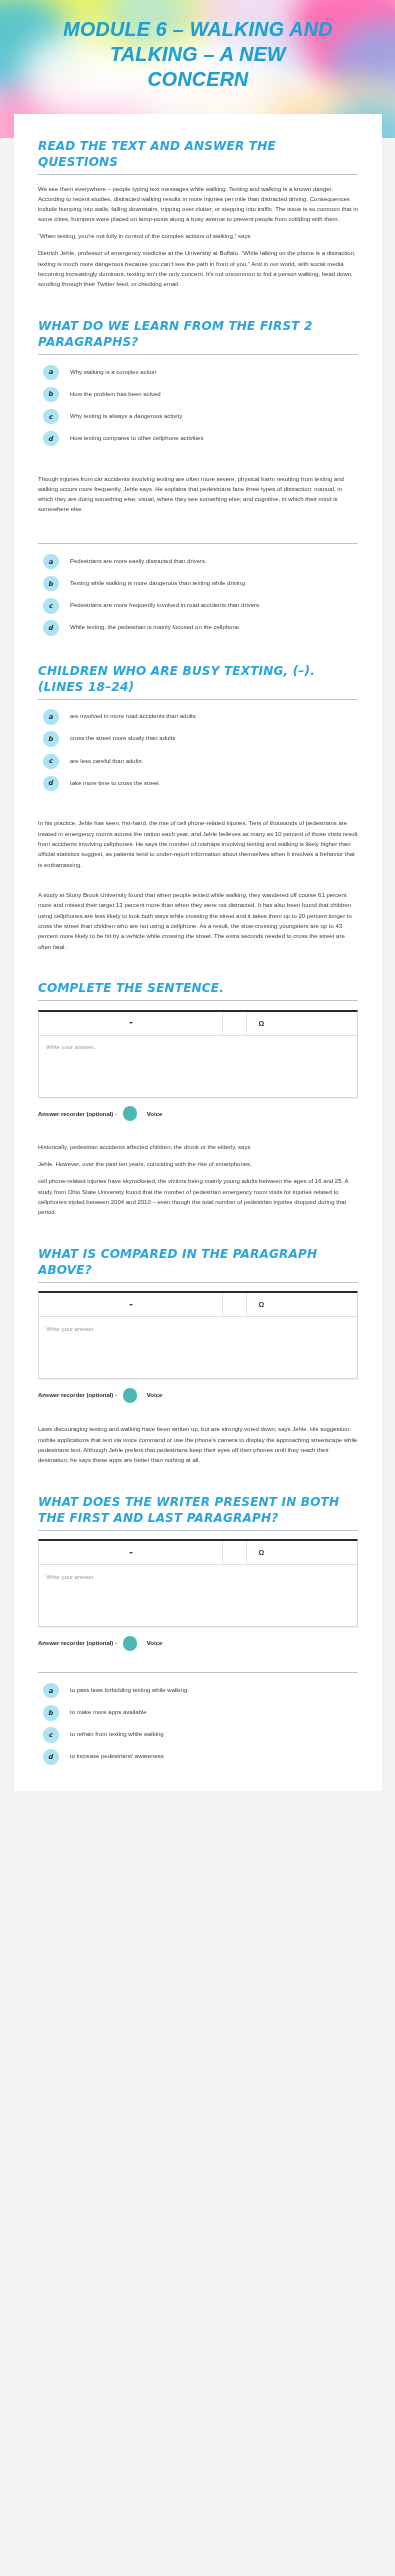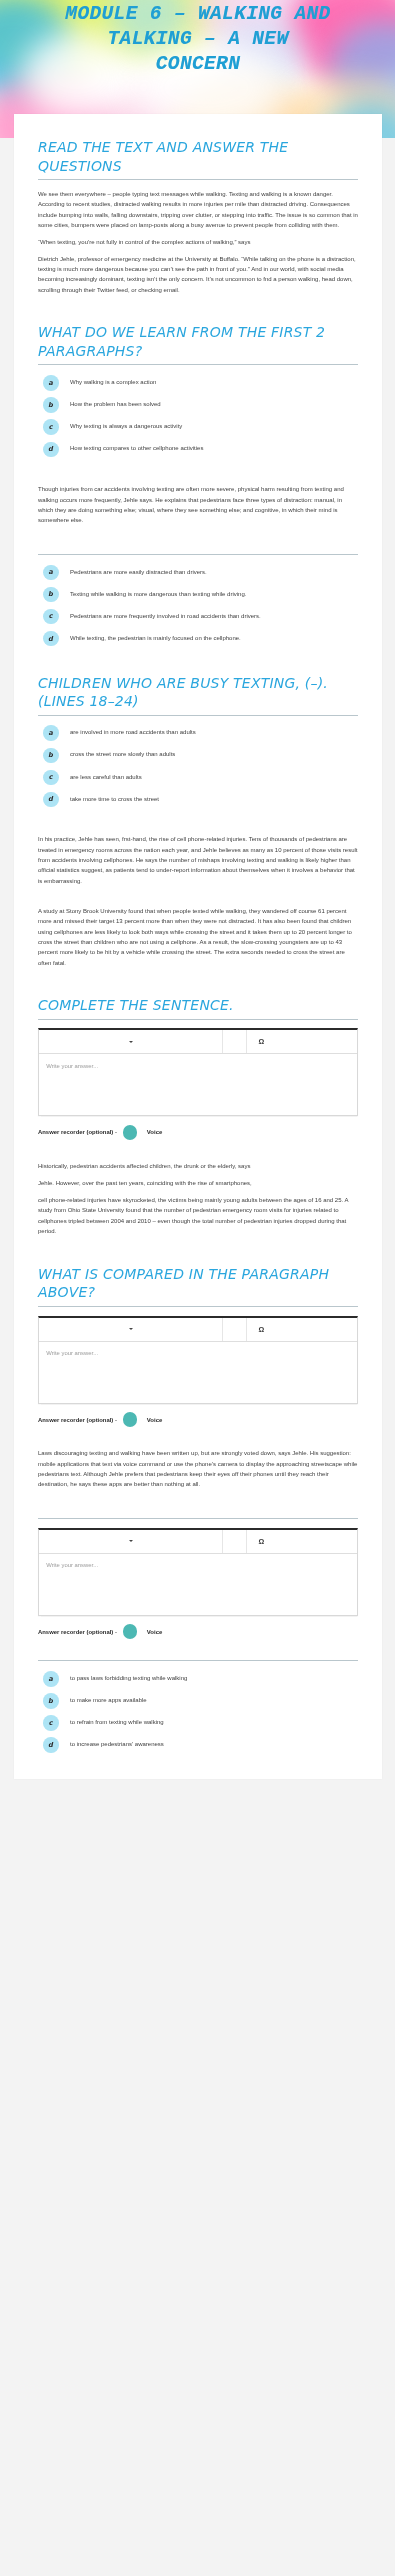--- a/index.html
+++ b/index.html
@@ -34,23 +34,23 @@
   .wc-i { left:170px;  top:77px;  width:144px; height:103px; background:#fcd9a8; opacity:.75;}
   .wc-j { left:278px;  top:77px;  width:144px; height:103px; background:#ffd9a0; opacity:.65;}
   .wc-k { left:319px;  top:103px;  width:103px; height:88px; background:#4dc4f0; opacity:.7;}
   .wc-l { left:20.6px;   top:31px;   width:113px; height:88px; background:#ffffff; opacity:.85; filter:blur(15.5px);}
   .wc-m { left:129px;  top:41px;   width:155px; height:93px; background:#ffffff; opacity:.8; filter:blur(15.5px);}
   .wc-n { left:216px;  top:15.5px;   width:93px; height:77px; background:#cfe0f7; opacity:.6;}
   .wc-o { left:108px;  top:-20.6px;  width:82px; height:72px; background:#9fe0f5; opacity:.6;}
 
   .banner-title {
     position:absolute;
-    left:0; right:0; top:2px;
+    left:0; right:0; top:17px;
     text-align:center;
-    font-family: Liberation Mono, monospace;
+    font-family: Liberation Sans, sans-serif;
     font-style: italic;
     font-weight: bold;
     font-size: 19.6px;
     line-height: 1.28;
     letter-spacing: 0.3px;
     color:#1f9fd4;
     text-transform: uppercase;
     z-index: 3;
     padding: 0 60px;
     text-shadow: 0 0 0.5px rgba(31,159,212,.4);
@@ -63,24 +63,24 @@
     margin: -24px auto 0 auto;
     background:#ffffff;
     z-index: 6;
     padding: 24px 24px 20.6px 24px;
     box-shadow: 0 0 1.5px rgba(0,0,0,.06);
   }
 
   .q-title {
     font-family: "DejaVu Sans", sans-serif;
     font-style: italic;
-    font-weight: normal;
+    font-weight: bold;
     text-transform: uppercase;
     color: #2aa6de;
-    font-size: 14px;
+    font-size: 12px;
     line-height: 1.34;
     letter-spacing: 0.2px;
     margin: 0 0 3.6px 0;
   }
   .rule { height:0.5px; background:#b9c6cc; width:100%; margin-bottom: 9.3px; }
 
   .passage {
     font-size: 6px;
     line-height: 1.72;
     color: #3f3f3f;
@@ -334,20 +334,21 @@
       <span class="rec-dot"></span>
       <span class="rec-voice">Voice</span>
     </div>
 
     <div class="block-gap-lg"></div>
 
     <p class="passage">Laws discouraging texting and walking have been written up, but are strongly voted down, says Jehle. His suggestion: mobile applications that text via voice command or use the phone’s camera to display the approaching streetscape while pedestrians text. Although Jehle prefers that pedestrians keep their eyes off their phones until they reach their destination, he says these apps are better than nothing at all.</p>
 
     <div class="block-gap-lg"></div>
 
+    <div class="q-title">What does the writer present in both the first and last paragraph?</div>
     <div class="rule"></div>
 
     <div class="editor">
       <div class="editor-toolbar">
         <div class="tb-cell tb-style">
           <span class="caret"></span>
         </div>
         <div class="tb-cell tb-gap"></div>
         <div class="tb-cell tb-omega">Ω</div>
         <div class="tb-cell tb-rest"></div>

